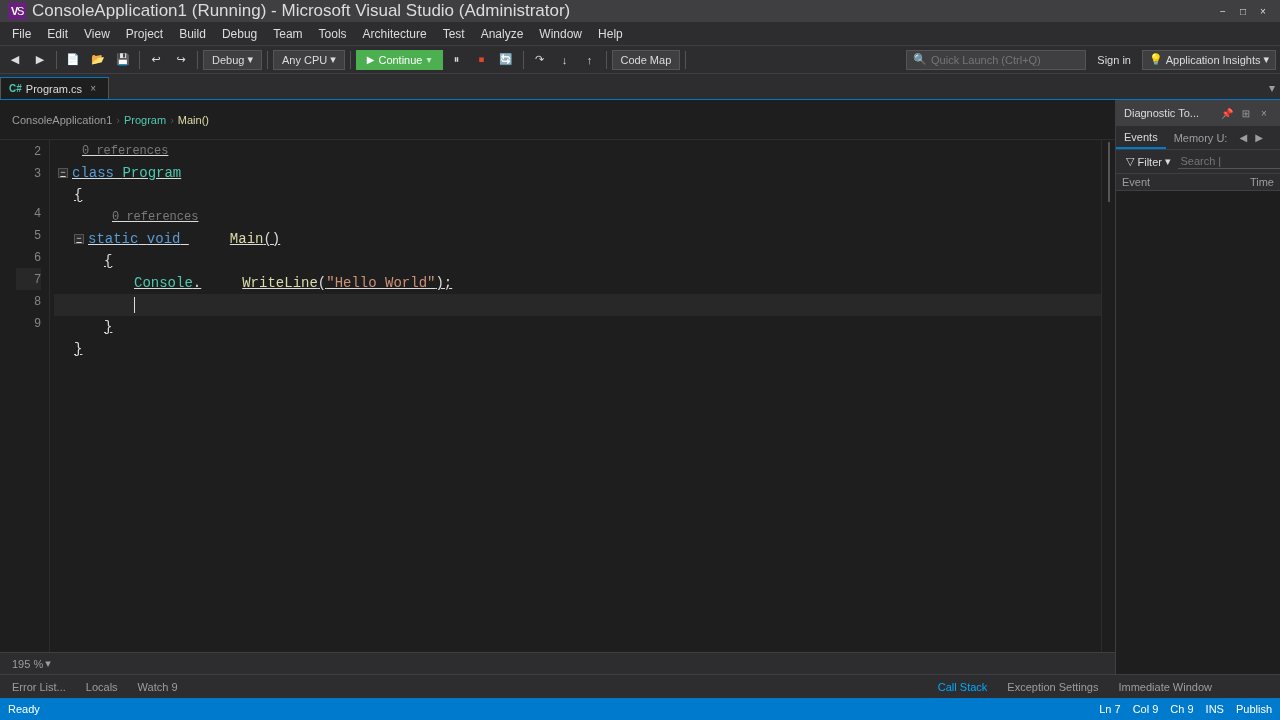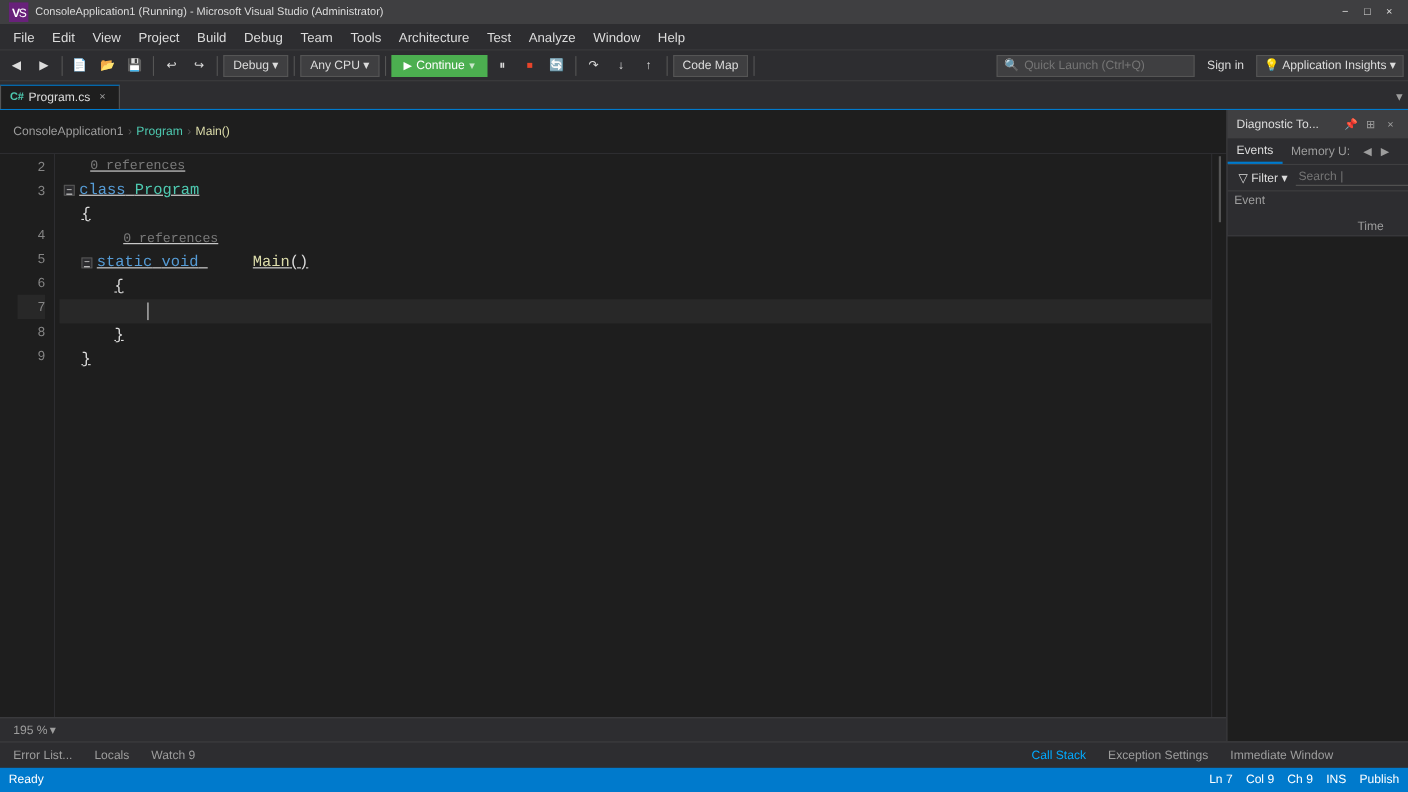--- a/index.html
+++ b/index.html
@@ -22,21 +22,21 @@
       align-items: center;
       padding: 0 8px;
       justify-content: space-between;
     }
     #title-bar .title-left {
       display: flex;
       align-items: center;
       gap: 6px;
     }
     #title-bar .title-text {
-      font-size: 10px;
+      font-size: 17px;
       color: #dcdcdc;
     }
     #title-bar .window-controls {
       display: flex;
       gap: 2px;
     }
     #title-bar .window-btn {
       width: 18px;
       height: 18px;
       display: flex;
@@ -591,20 +591,28 @@
               <span class="kw">void</span>
               <span class="plain"> </span>
               <span class="kw3">Main</span>
               <span class="plain">()</span>
             </div>
 
             <div class="code-line" style="padding-left:50px;">
               <span class="plain">{</span>
             </div>
 
+            <div class="code-line" style="padding-left:80px;">
+              <span class="kw2">Console</span>
+              <span class="plain">.</span>
+              <span class="kw3">WriteLine</span>
+              <span class="plain">(</span>
+              <span class="str">"Hello World"</span>
+              <span class="plain">);</span>
+            </div>
 
             <div class="code-line active-line" style="padding-left:80px; background:#282828;">
               <span style="display:inline-block;width:1px;height:16px;background:#dcdcdc;vertical-align:middle;"></span>
             </div>
 
             <div class="code-line" style="padding-left:50px;">
               <span class="plain">}</span>
             </div>
 
             <div class="code-line" style="padding-left:20px;">
@@ -654,21 +662,21 @@
           <div class="filter-btn">
             <span>▽</span>
             <span>Filter</span>
             <span>▾</span>
           </div>
           <input type="text" class="search-box" style="flex: 1 1 0%; background: transparent; border-top: none; border-right: none; border-left: none; border-image: initial; border-bottom: 1px solid rgb(85, 85, 85); color: rgb(220, 220, 220); font-size: 11px; padding: 1px 2px; outline: none;" placeholder="Search |">
         </div>
 
         <div id="diag-columns" style="display:flex; padding:2px 6px; border-bottom:1px solid #3f3f41; font-size:11px; color:#9d9d9d;">
           <span style="flex:1;">Event</span>
-          <span style="width:40px;margin-top:24px;">Time</span>
+          <span style="width:40px;text-align:right;">Time</span>
         </div>
 
         <div id="diag-content" style="flex:1; background:#1e1e1e; overflow:auto;"></div>
 
       </div>
 
     </div>
 
     <div id="bottom-tabs" style="background:#2d2d30; height:24px; display:flex; align-items:center; border-top:1px solid #3f3f41; padding:0 4px; gap:4px;">
 

